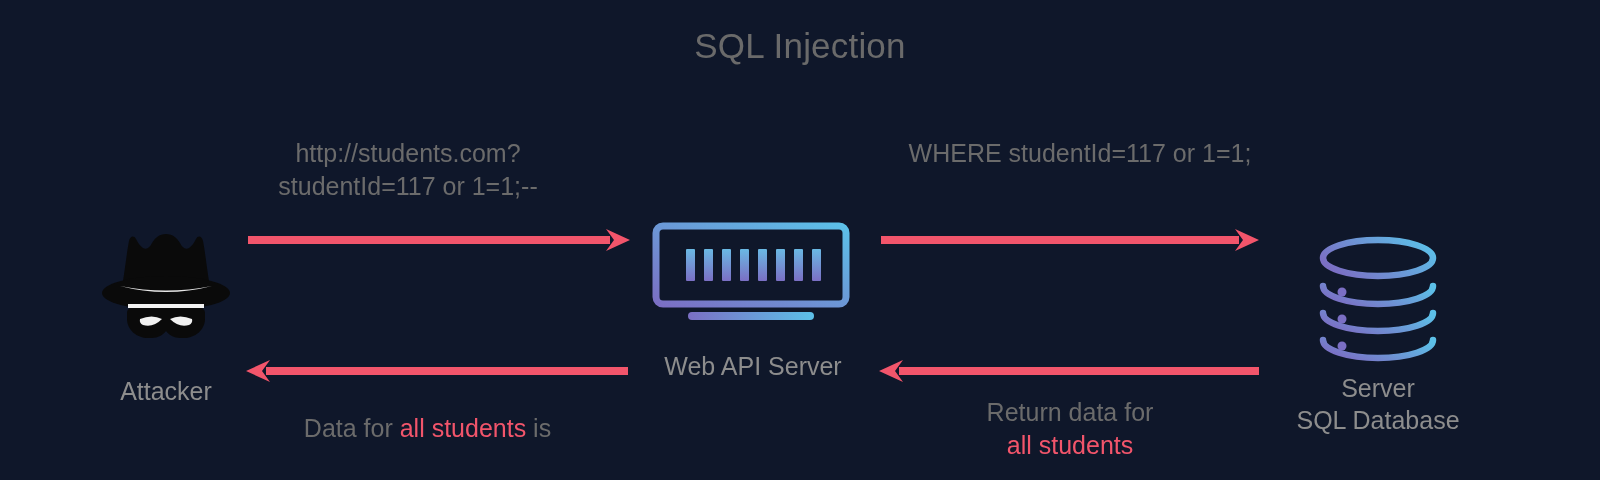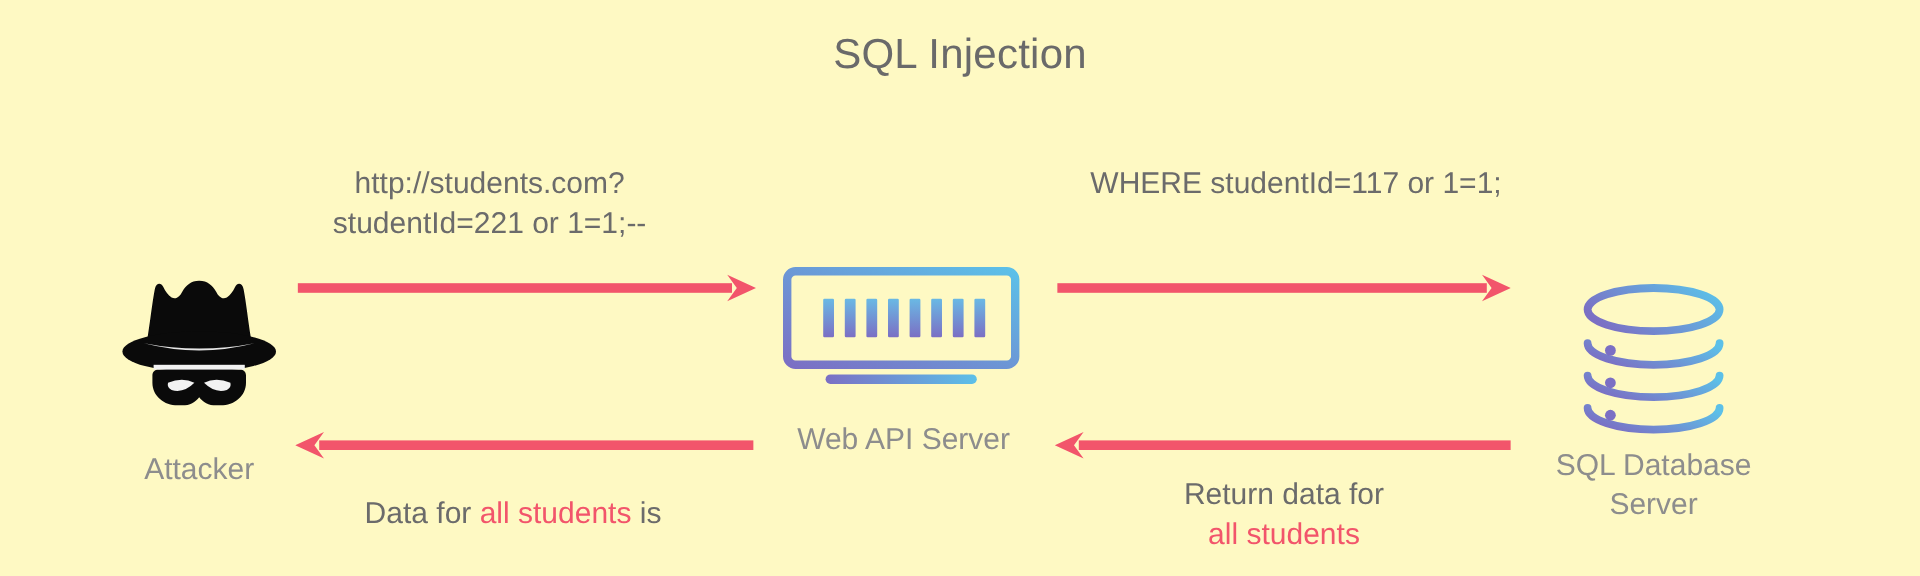--- a/index.html
+++ b/index.html
@@ -10,21 +10,21 @@
     width: 1600px;
     height: 480px;
     background: #f2f2f2;
     font-family: "Liberation Sans", sans-serif;
     overflow: hidden;
   }
   #stage {
     position: relative;
     width: 1600px;
     height: 480px;
-    background: #fef9c3;
+    background: #0f172a;
   }
 
   
   .title {
     position: absolute;
     top: 26px;
     left: 0;
     width: 1600px;
     text-align: center;
     font-size: 35px;
@@ -66,21 +66,21 @@
 </style>
 </head>
 <body>
 
 <div id="stage">
 
   <div class="title">SQL Injection</div>
 
   <div class="msg" style="left:233px; top:137px; width:350px;">
     <div>http://students.com?</div>
-    <div>studentId=221 or 1=1;--</div>
+    <div>studentId=117 or 1=1;--</div>
   </div>
 
   <div class="msg" style="left:885px; top:137px; width:390px;">
     <div>WHERE studentId=117 or 1=1;</div>
   </div>
 
   <div class="msg" style="left:255px; top:396px; width:345px;margin-top:16px;">
     <div><span>Data for </span><span class="hl">all students</span><span> is</span></div>
   </div>
 
@@ -208,22 +208,22 @@
 
       <g fill="#7b6fc4">
         <circle cx="24" cy="56" r="4.5"></circle>
         <circle cx="24" cy="83" r="4.5"></circle>
         <circle cx="24" cy="110" r="4.5"></circle>
       </g>
     </svg>
   </div>
 
   <div class="node-label" style="left:1278px; top:372px; width:200px;">
+    <div>Server</div>
     <div>SQL Database</div>
-    <div>Server</div>
   </div>
 
   <div class="arrow" style="left:246px; top:358px; width:382px; height:26px;">
     <svg width="382" height="26" viewBox="0 0 382 26" xmlns="http://www.w3.org/2000/svg">
       <rect x="20" y="9" width="362" height="8" fill="#f2556b"></rect>
       <path d="M24 2 L0 13 L24 24 L16 13 Z" fill="#f2556b"></path>
     </svg>
   </div>
 
   <div class="arrow" style="left:879px; top:358px; width:380px; height:26px;">

